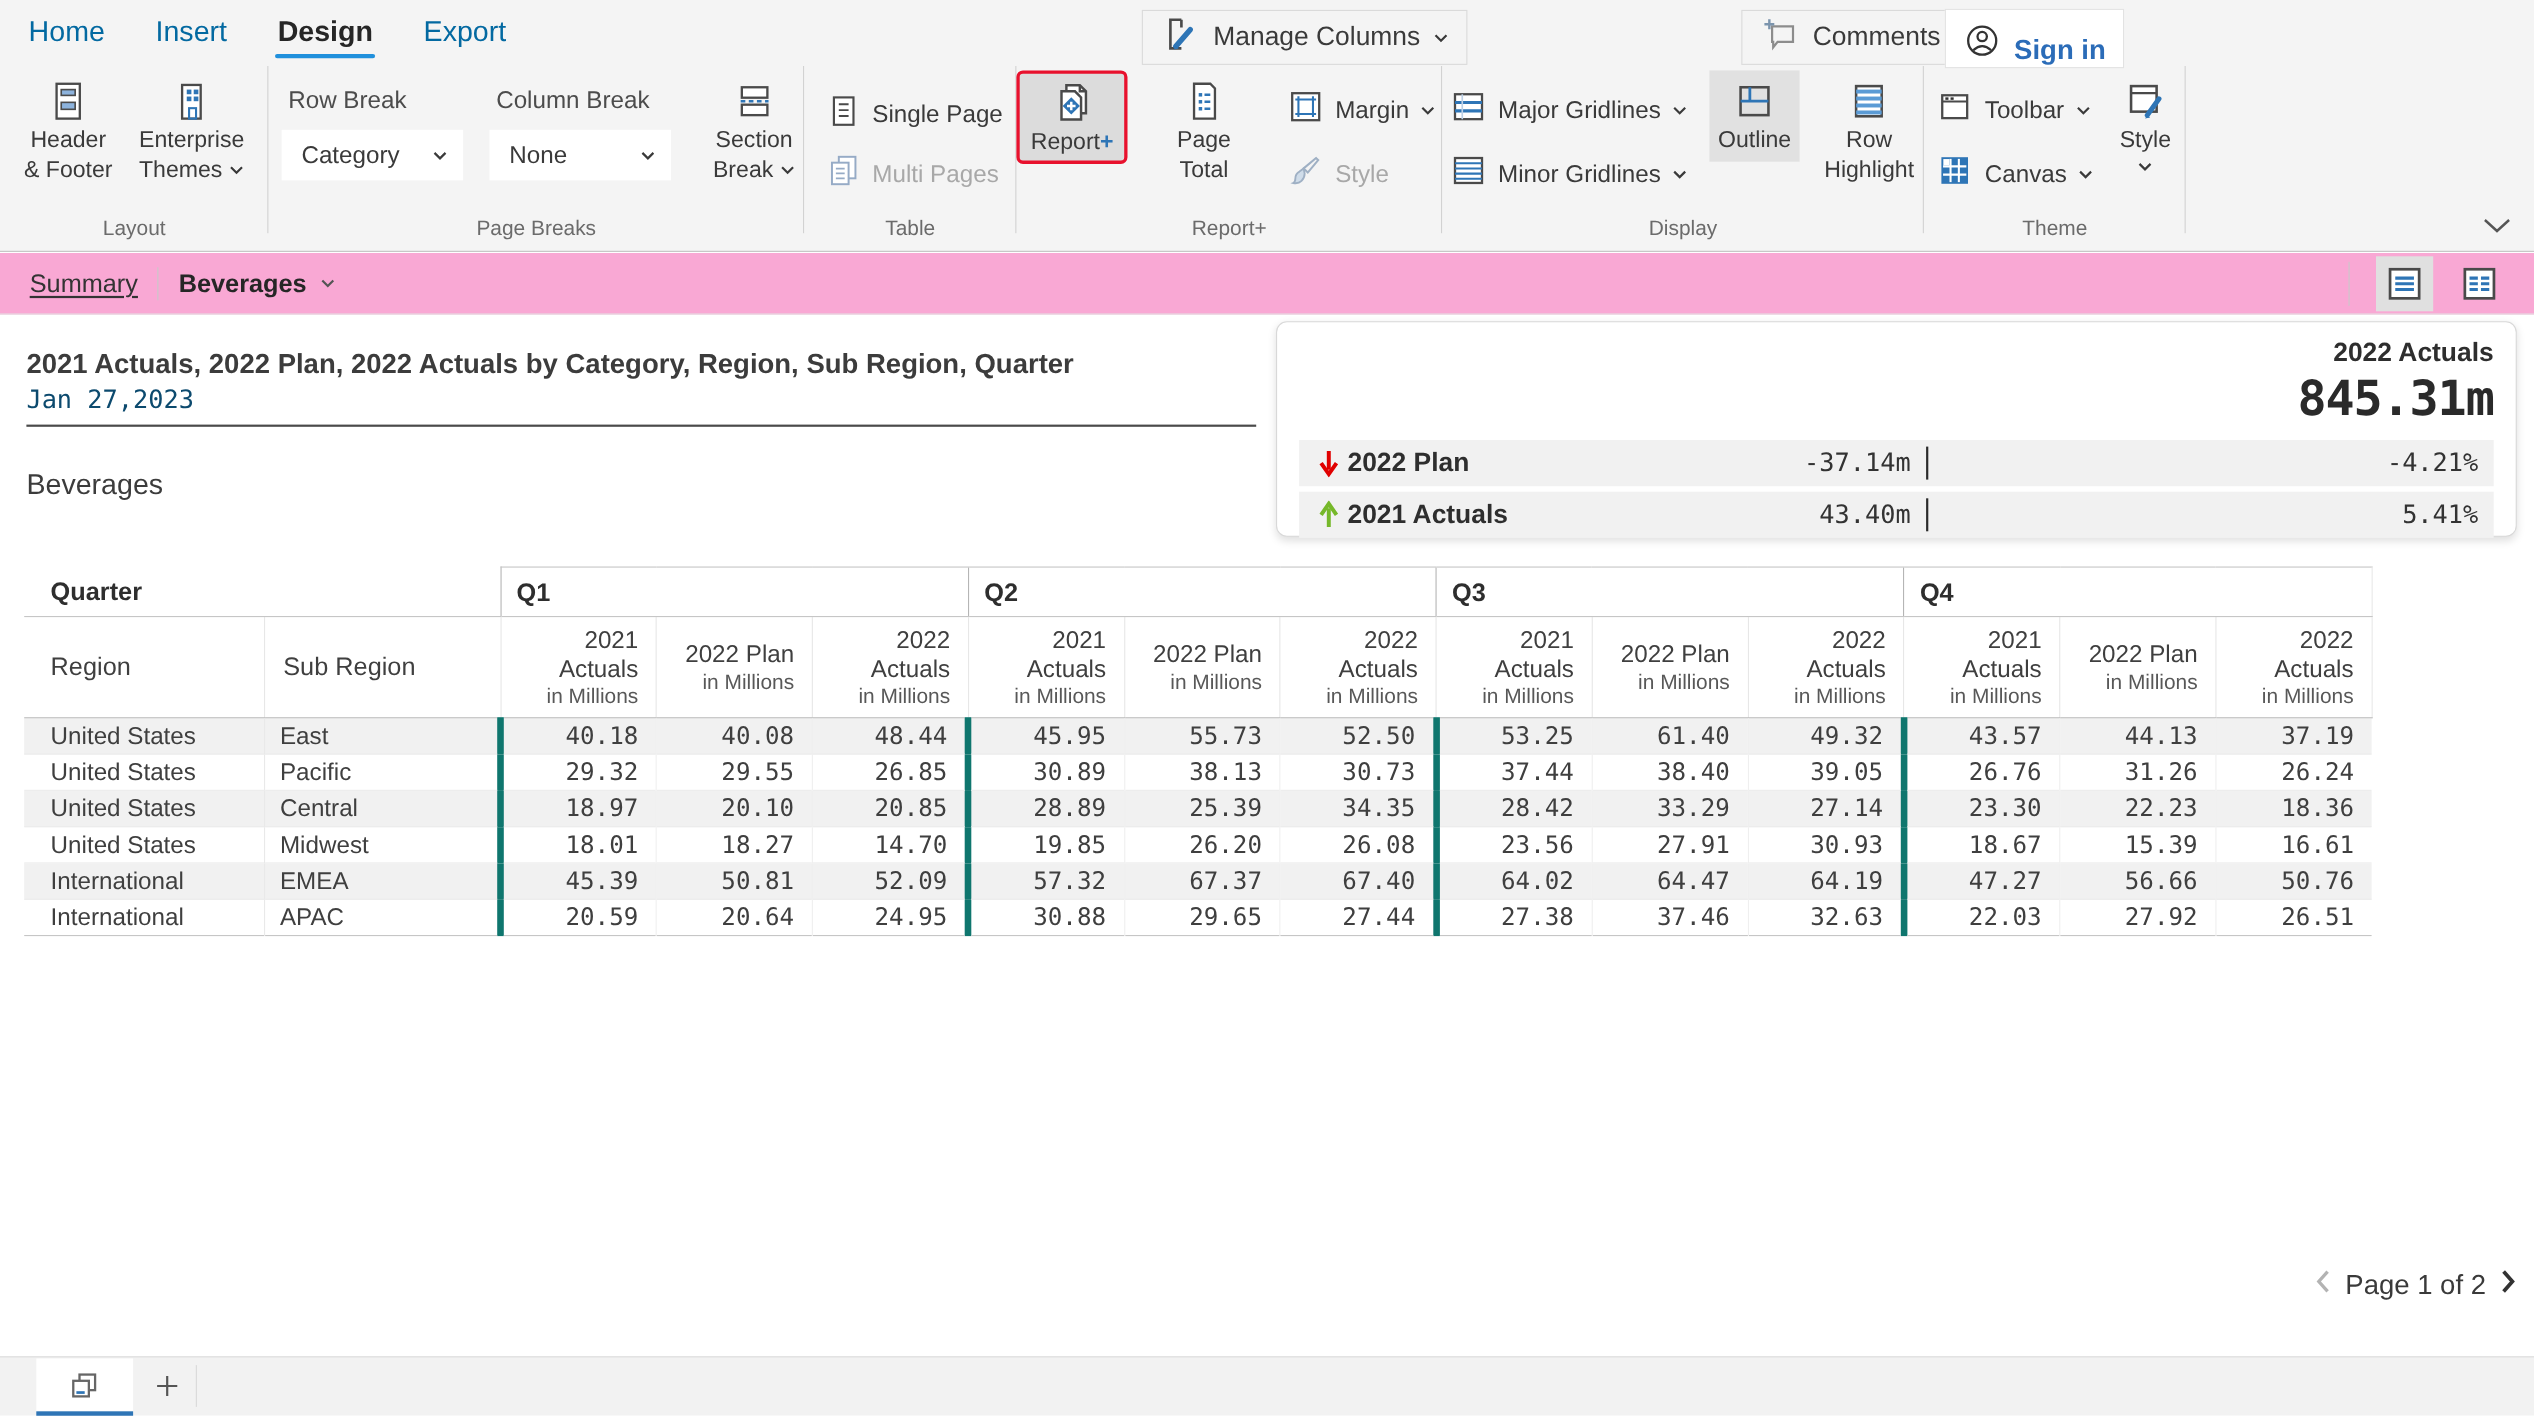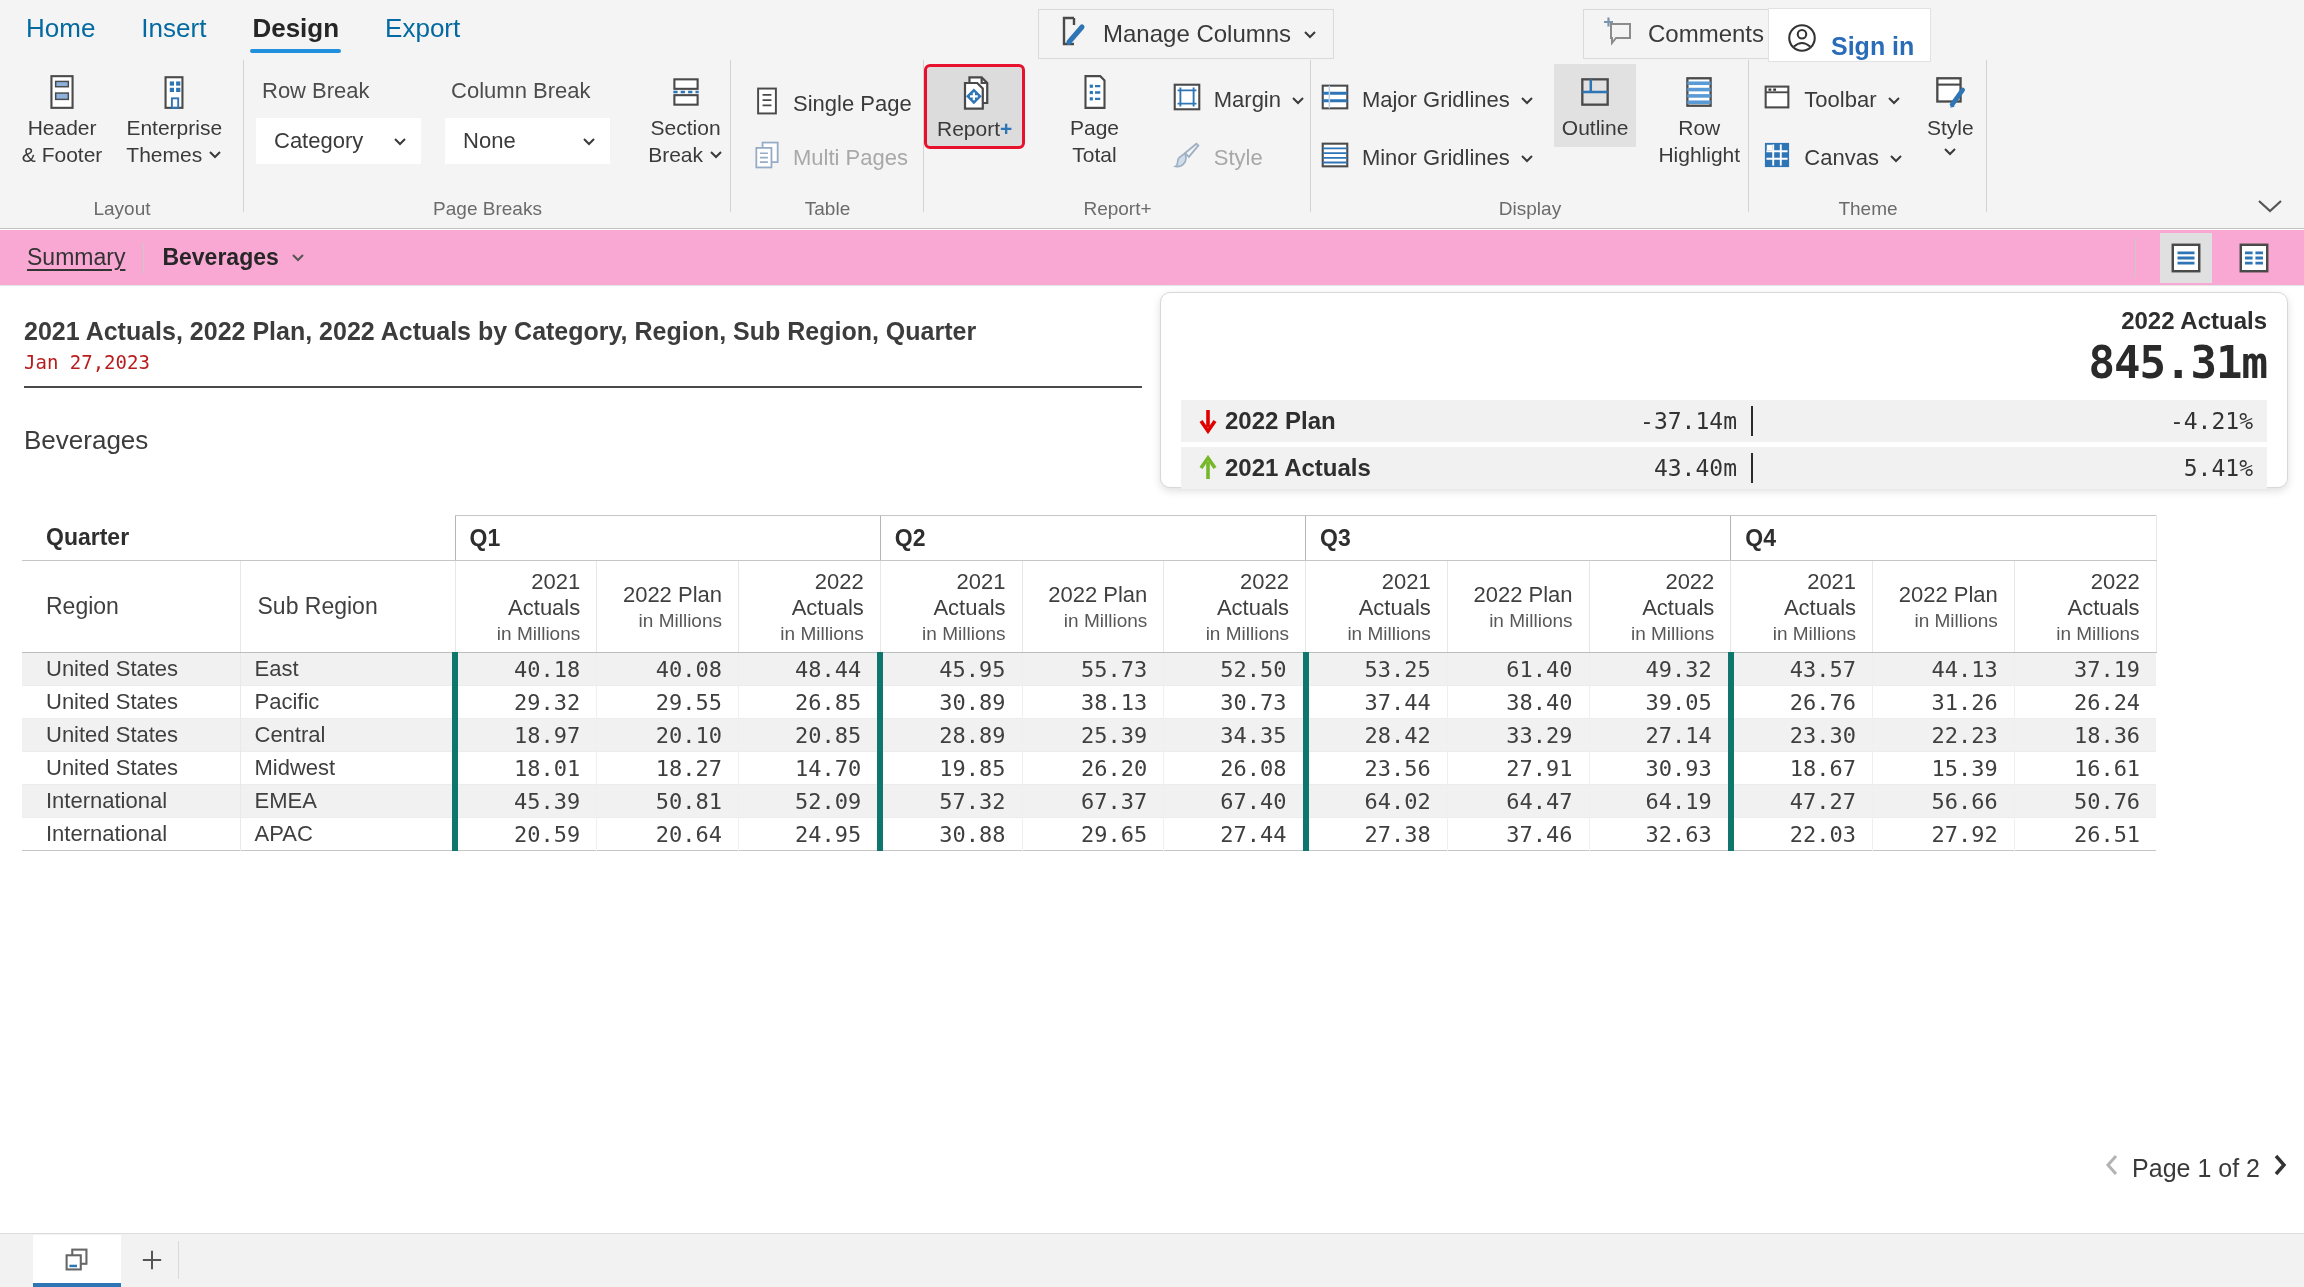--- a/index.html
+++ b/index.html
@@ -64,21 +64,21 @@
   .sheet-summary { font-size:23px; color:#333; text-decoration:underline; text-underline-offset:4px; }
   .vdiv { width:1px; height:30px; background:#c9c9c9; }
   .sheet-active { font-size:23px; font-weight:700; color:#262626; display:flex; align-items:center; gap:12px; }
   .view-toggles { position:absolute; right:24px; top:3px; display:flex; align-items:center; gap:16px; height:50px; }
   .view-btn { width:52px; height:50px; display:flex; align-items:center; justify-content:center; }
   .view-btn.selected { background:#e0e0e0; }
 
   
   .canvas { position:absolute; top:287px; left:0; width:2304px; height:946px; background:#ffffff; }
   .report-title { position:absolute; left:24px; top:30px; font-size:25px; font-weight:700; color:#3c3c3c; }
-  .report-date { position:absolute; left:24px; top:64px; font-size:19px; color:#b91c1c; }
+  .report-date { position:absolute; left:24px; top:64px; font-size:23px; color:#0c4a6e; }
   .title-rule { position:absolute; left:24px; top:99px; width:1118px; height:0; border-top:2px solid #4a4a4a; }
   .category-label { position:absolute; left:24px; top:138px; font-size:26px; color:#3c3c3c; }
 
   
   .kpi-card { position:absolute; left:1160px; top:5px; width:1128px; height:196px; background:#fff;
               border:1px solid #d8d8d8; border-radius:10px; box-shadow:0 3px 8px rgba(0,0,0,.13);
               padding:14px 20px 12px 20px; display:flex; flex-direction:column; }
   .kpi-label { text-align:right; font-size:24px; font-weight:700; color:#2e2e2e; }
   .kpi-value { text-align:right; font-size:44px; font-weight:700; color:#2a2a2a; margin-top:2px; letter-spacing:-1px; }
   .kpi-rows { margin-top:12px; display:flex; flex-direction:column; gap:5px; }

